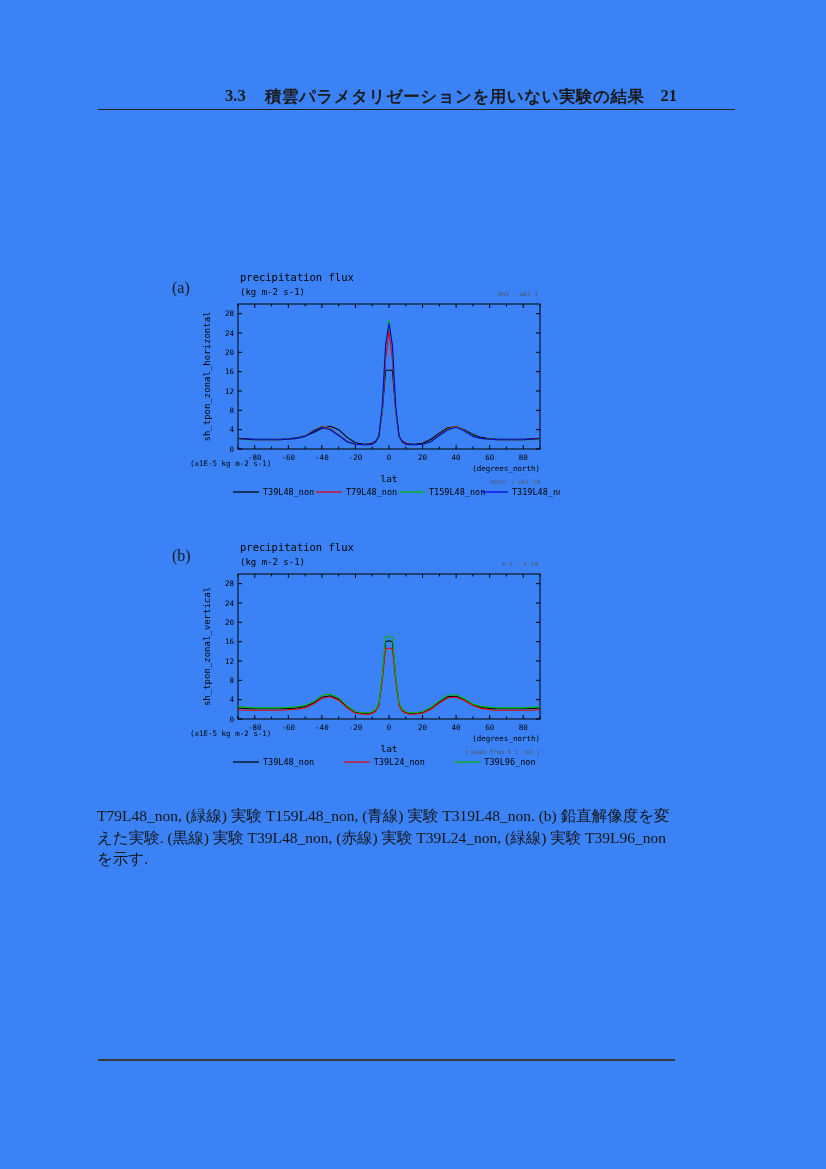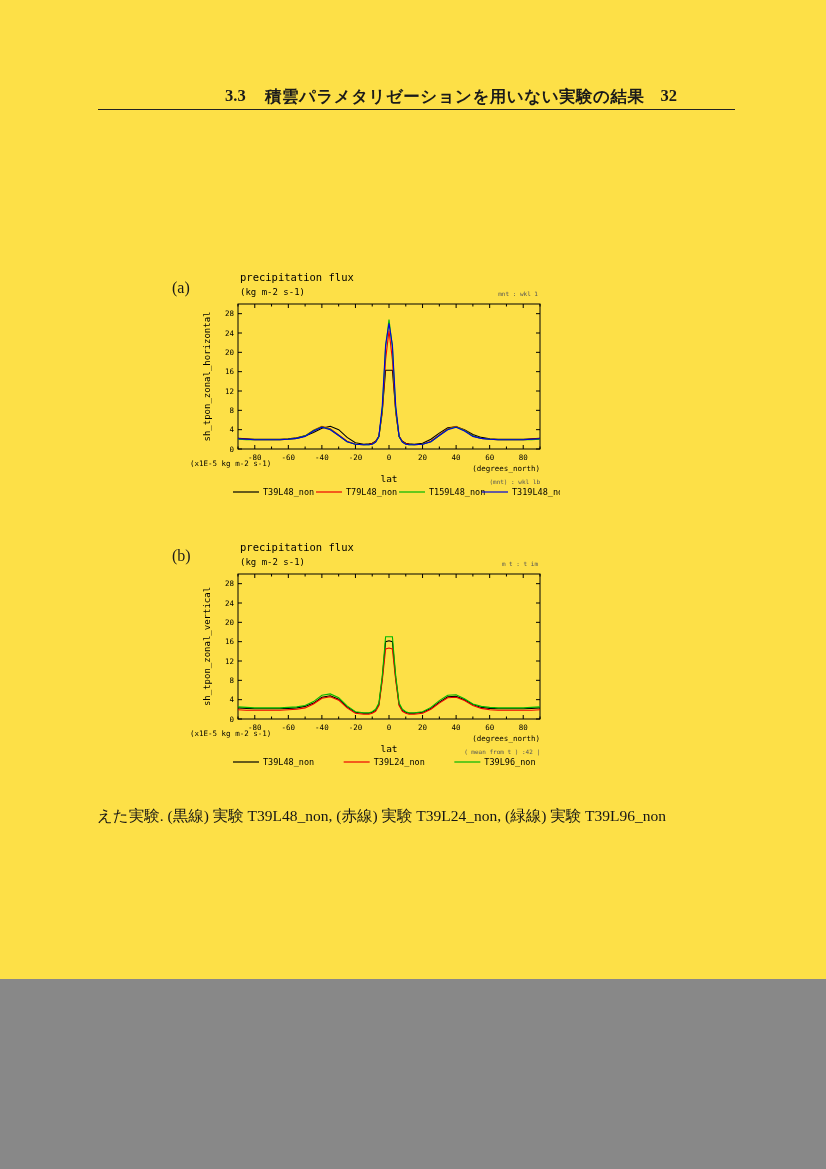--- a/index.html
+++ b/index.html
@@ -1,19 +1,19 @@
 <!DOCTYPE html>
 <html><head>
 <meta charset="utf-8">
 <style>
   html,body{margin:0;padding:0;background:#888;}
   .page{
     position:relative;
-    width:826px;height:979px;
-    background:#fde047;
+    width:826px;height:1169px;
+    background:#3b82f6;
     font-family:"Liberation Serif", serif;
     color:#111;
     overflow:hidden;
   }
   
   .header{
     position:absolute;left:98px;top:86px;width:637px;height:20px;
     font-weight:bold;font-size:16.5px;color:#1a1a1a;
   }
   .header .sec-num{position:absolute;left:127px;top:0;}
@@ -45,21 +45,21 @@
   }
 </style>
 </head>
 <body>
 
 <div class="page">
 
   <div class="header">
     <span class="sec-num">3.3</span>
     <span class="sec-title">積雲パラメタリゼーションを用いない実験の結果</span>
-    <span class="page-num">32</span>
+    <span class="page-num">21</span>
   </div>
   <div class="header-rule"></div>
 
   <span class="panel-label a">(a)</span>
   <svg class="plot a" id="plot-a" width="375" height="240" viewBox="0 0 375 240">
       <text x="55" y="11" font-family="&quot;DejaVu Sans Mono&quot;, monospace" font-size="10.5" fill="#000">precipitation flux</text>
       <text x="55" y="25" font-family="&quot;DejaVu Sans Mono&quot;, monospace" font-size="9" fill="#000">(kg m-2 s-1)</text>
       <text x="353" y="26" font-family="&quot;DejaVu Sans Mono&quot;, monospace" font-size="6" fill="#555" text-anchor="end">mnt : wkl 1</text>
       <rect x="53" y="34" width="302" height="145" fill="none" stroke="#000" stroke-width="1"></rect>
       <line x1="69.77777777777777" y1="34" x2="69.77777777777777" y2="38" stroke="#000" stroke-width="1"></line>
@@ -239,18 +239,20 @@
       <line x1="48" y1="222" x2="74" y2="222" stroke="#000000" stroke-width="1.2"></line>
       <text x="78" y="225" font-family="&quot;DejaVu Sans Mono&quot;, monospace" font-size="8.5" fill="#000">T39L48_non</text>
       <line x1="158.66666666666669" y1="222" x2="184.66666666666669" y2="222" stroke="#ee0000" stroke-width="1.2"></line>
       <text x="188.66666666666669" y="225" font-family="&quot;DejaVu Sans Mono&quot;, monospace" font-size="8.5" fill="#000">T39L24_non</text>
       <line x1="269.33333333333337" y1="222" x2="295.33333333333337" y2="222" stroke="#00b800" stroke-width="1.2"></line>
       <text x="299.33333333333337" y="225" font-family="&quot;DejaVu Sans Mono&quot;, monospace" font-size="8.5" fill="#000">T39L96_non</text>
       <text x="355" y="214" font-family="&quot;DejaVu Sans Mono&quot;, monospace" font-size="6" fill="#555" text-anchor="end">( mean from t ) :42 |</text>
     </svg>
 
   <div class="caption">
+    <div class="cap-line">T79L48_non, (緑線) 実験 T159L48_non, (青線) 実験 T319L48_non. (b) 鉛直解像度を変</div>
     <div class="cap-line">えた実験. (黒線) 実験 T39L48_non, (赤線) 実験 T39L24_non, (緑線) 実験 T39L96_non</div>
+    <div class="cap-line">を示す.</div>
   </div>
 
   <div class="footer-rule"></div>
 
 </div>
 
 </body></html>

